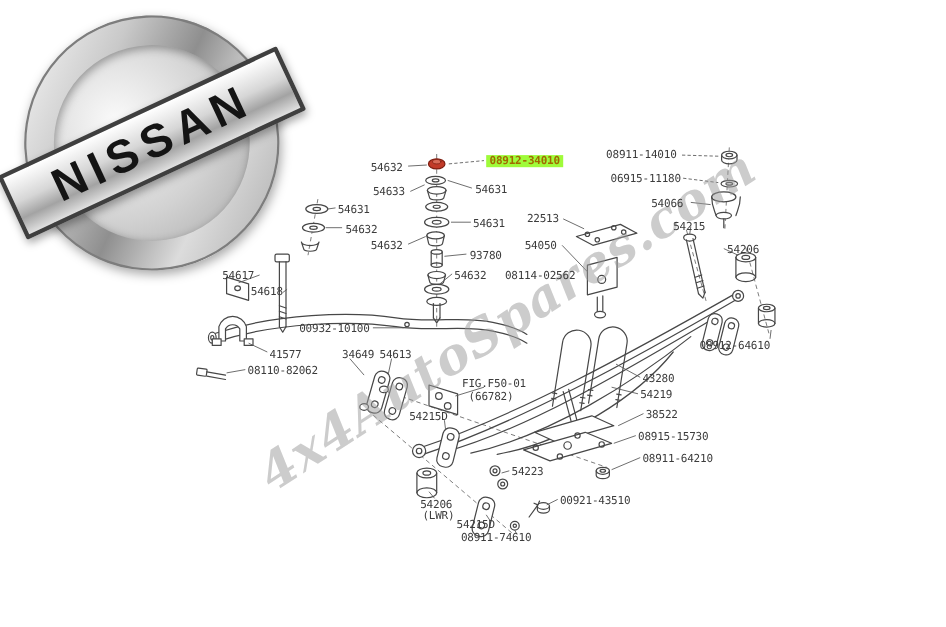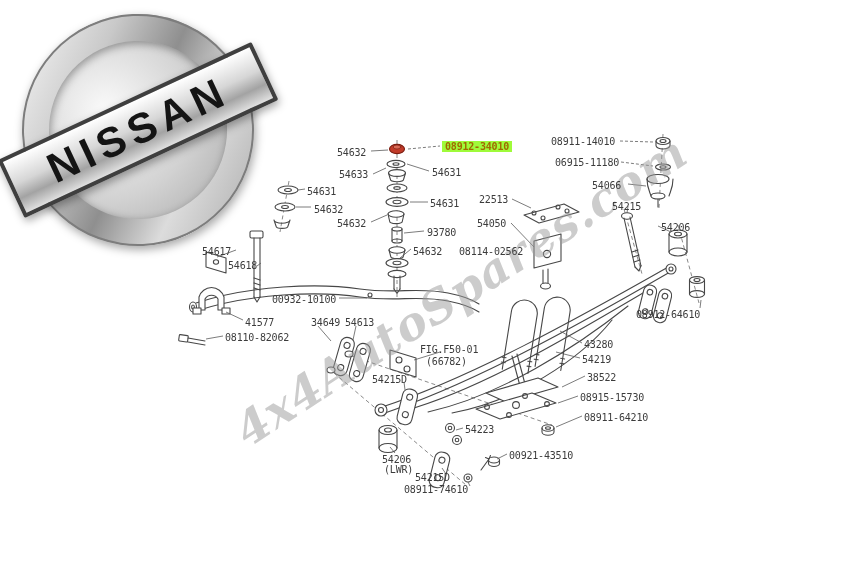--- a/index.html
+++ b/index.html
@@ -352,21 +352,21 @@
   <span class="lbl" style="left:582px;top:354px">54219</span>
   <span class="lbl" style="left:587px;top:372px">38522</span>
   <span class="lbl" style="left:372px;top:374px">54215D</span>
   <span class="lbl" style="left:580px;top:392px">08915-15730</span>
   <span class="lbl" style="left:584px;top:412px">08911-64210</span>
   <span class="lbl" style="left:465px;top:424px">54223</span>
   <span class="lbl" style="left:509px;top:450px">00921-43510</span>
   <span class="lbl" style="left:382px;top:454px">54206</span>
   <span class="lbl" style="left:384px;top:464px">(LWR)</span>
   <span class="lbl" style="left:415px;top:472px">54215D</span>
-  <span class="lbl" style="left:404px;top:484px">08911-74610</span>
+  <span class="lbl" style="left:419px;top:484px">08911-74610</span>
 
   <div class="logo">
     <div class="ring"></div>
     <div class="banner">
       <span>NISSAN</span>
     </div>
   </div>
 
 </div>
 

